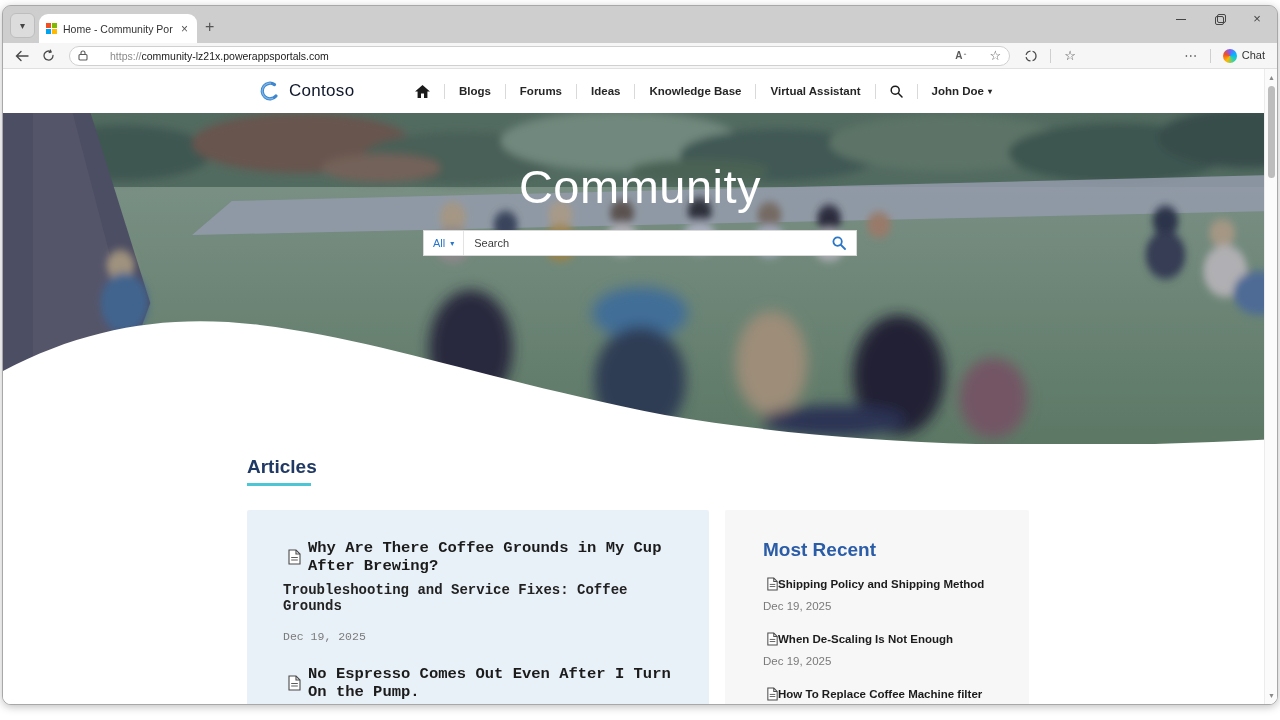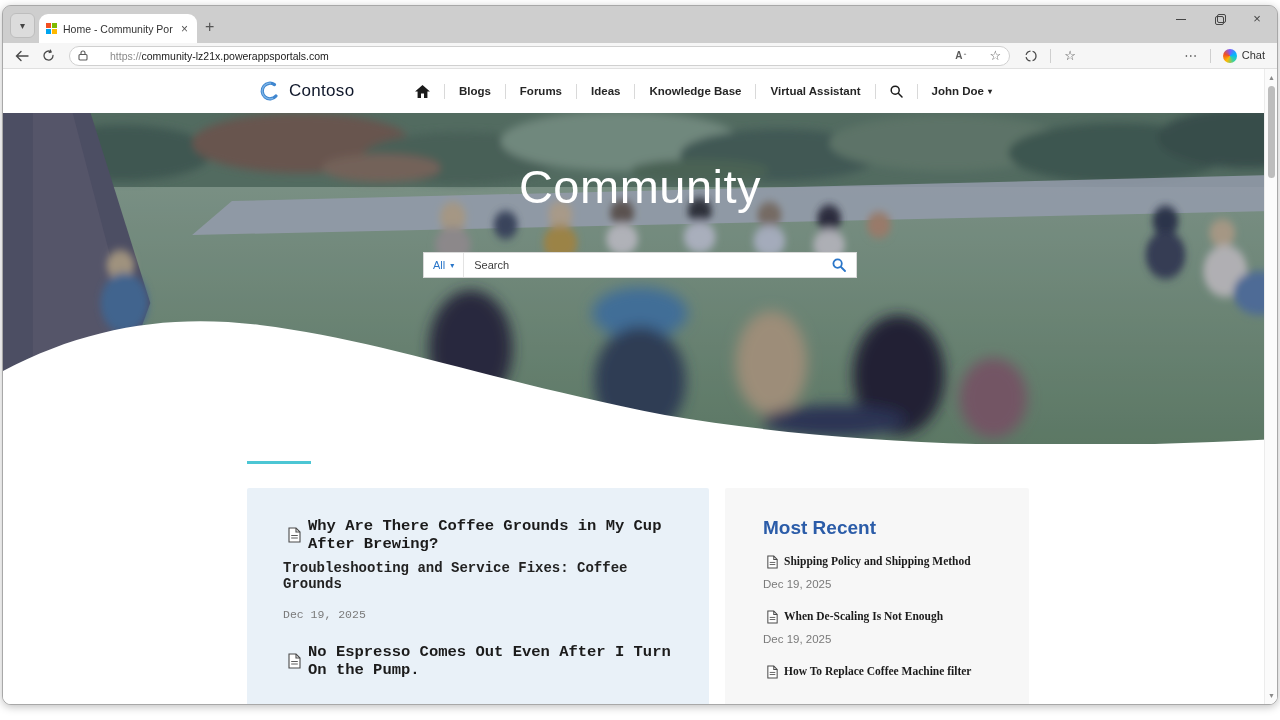--- a/index.html
+++ b/index.html
@@ -58,21 +58,21 @@
   .menu { position:absolute; right:271px; display:flex; align-items:center; }
   .menu-item { font-size:11.5px; font-weight:bold; color:#262626; padding:0 14px; cursor:pointer; white-space:nowrap; display:flex; align-items:center; gap:4px; }
   .menu-sep { width:1px; height:15px; background:#d9d9d9; }
   .caret { font-size:8px; color:#262626; }
 
   
   .hero { position:relative; height:331px; overflow:hidden; background:#7e957c; }
   .hero svg.scene { position:absolute; inset:0; width:100%; height:100%; }
   .hero-title { position:absolute; top:46px; left:0; right:0; text-align:center; color:#fff;
     font-size:47px; font-weight:normal; letter-spacing:.5px; }
-  .search-row { position:absolute; top:139px; left:50%; transform:translateX(-50%); width:434px; height:26px;
+  .search-row { position:absolute; top:117px; left:50%; transform:translateX(-50%); width:434px; height:26px;
     background:#fff; border:1px solid #d9d9d9; display:flex; align-items:stretch; }
   .all-btn { display:flex; align-items:center; gap:5px; padding:0 9px; border-right:1px solid #e3e3e3;
     color:#2a76c9; font-size:11px; cursor:pointer; }
   .all-caret { font-size:8px; color:#2a76c9; }
   .search-input { flex:1; border:none; outline:none; font-size:11px; padding:0 10px; color:#222; font-family:"Liberation Sans",sans-serif; }
   .search-input::placeholder { color:#3c3c3c; opacity:1; }
   .search-go { width:34px; display:flex; align-items:center; justify-content:center; cursor:pointer; background:#fff; border:none; }
 
   
   .main { padding:12px 0 0 244px; background:#fff; }
@@ -81,21 +81,21 @@
   .cards { display:flex; gap:16px; margin-top:24px; align-items:flex-start; }
   .card { border-radius:2px; }
   .card-popular { width:462px; min-height:330px; background:#e9f1f8; padding:29px 24px 20px 36px; }
   .card-recent  { width:304px; min-height:330px; background:#f7f7f7; padding:29px 20px 20px 38px; }
   .card-heading { font-size:19px; font-weight:bold; color:#2b5ca8; margin-bottom:16px; }
   .p-item { margin-bottom:22px;font-family:Liberation Mono, monospace; }
   .p-title { display:flex; align-items:center; gap:7px; font-size:15.5px; font-weight:bold; color:#1b1b1b; cursor:pointer; padding-left:5px; }
   .p-sub { font-size:14px; font-weight:bold; color:#222; margin-top:7px; }
   .p-date { font-size:11.5px; color:#7a7a7a; margin-top:16px; }
   .r-item { margin-bottom:20px; }
-  .r-title { display:flex; align-items:flex-start; gap:6px; font-size:11.5px; font-weight:bold; color:#1b1b1b; cursor:pointer; padding-left:4px;font-family:Liberation Serif, serif; }
+  .r-title { display:flex; align-items:center; font-size:11.5px; font-weight:bold; color:#1b1b1b; cursor:pointer; padding-left:4px; }
   .r-date { font-size:11.5px; color:#7a7a7a; margin-top:9px; }
   .doc-ic { flex:none; display:flex; }
 
   
   .scrollbar { position:absolute; top:63px; right:0; bottom:0; width:13px; background:#fbfbfb; border-left:1px solid #ececec; z-index:40; }
   .sb-arrow { position:absolute; left:0; width:13px; height:13px; color:#8a8a8a; font-size:7px; display:flex; align-items:center; justify-content:center; cursor:pointer; }
   .sb-up { top:2px; } .sb-down { bottom:2px; }
   .sb-thumb { position:absolute; left:2.5px; top:17px; width:7px; height:92px; background:#bdbdbd; border-radius:4px; cursor:pointer; }
 </style>
 </head>
@@ -302,20 +302,21 @@
         <button class="search-go">
           <svg width="14" height="14" viewBox="0 0 14 14">
               <circle cx="5.6" cy="5.6" r="4.2" fill="none" stroke="#2a76c9" stroke-width="1.8"></circle>
               <line x1="9" y1="9" x2="13" y2="13" stroke="#2a76c9" stroke-width="1.8" stroke-linecap="round"></line>
             </svg>
         </button>
       </div>
     </div>
 
     <div class="main">
+      <div class="articles-heading">Articles</div>
       <div class="heading-underline"></div>
 
       <div class="cards">
 
         <div class="card card-popular">
 
           <div class="p-item">
             <div class="p-title">
               <span class="doc-ic">
                 <svg width="13" height="16" viewBox="0 0 13 16">

